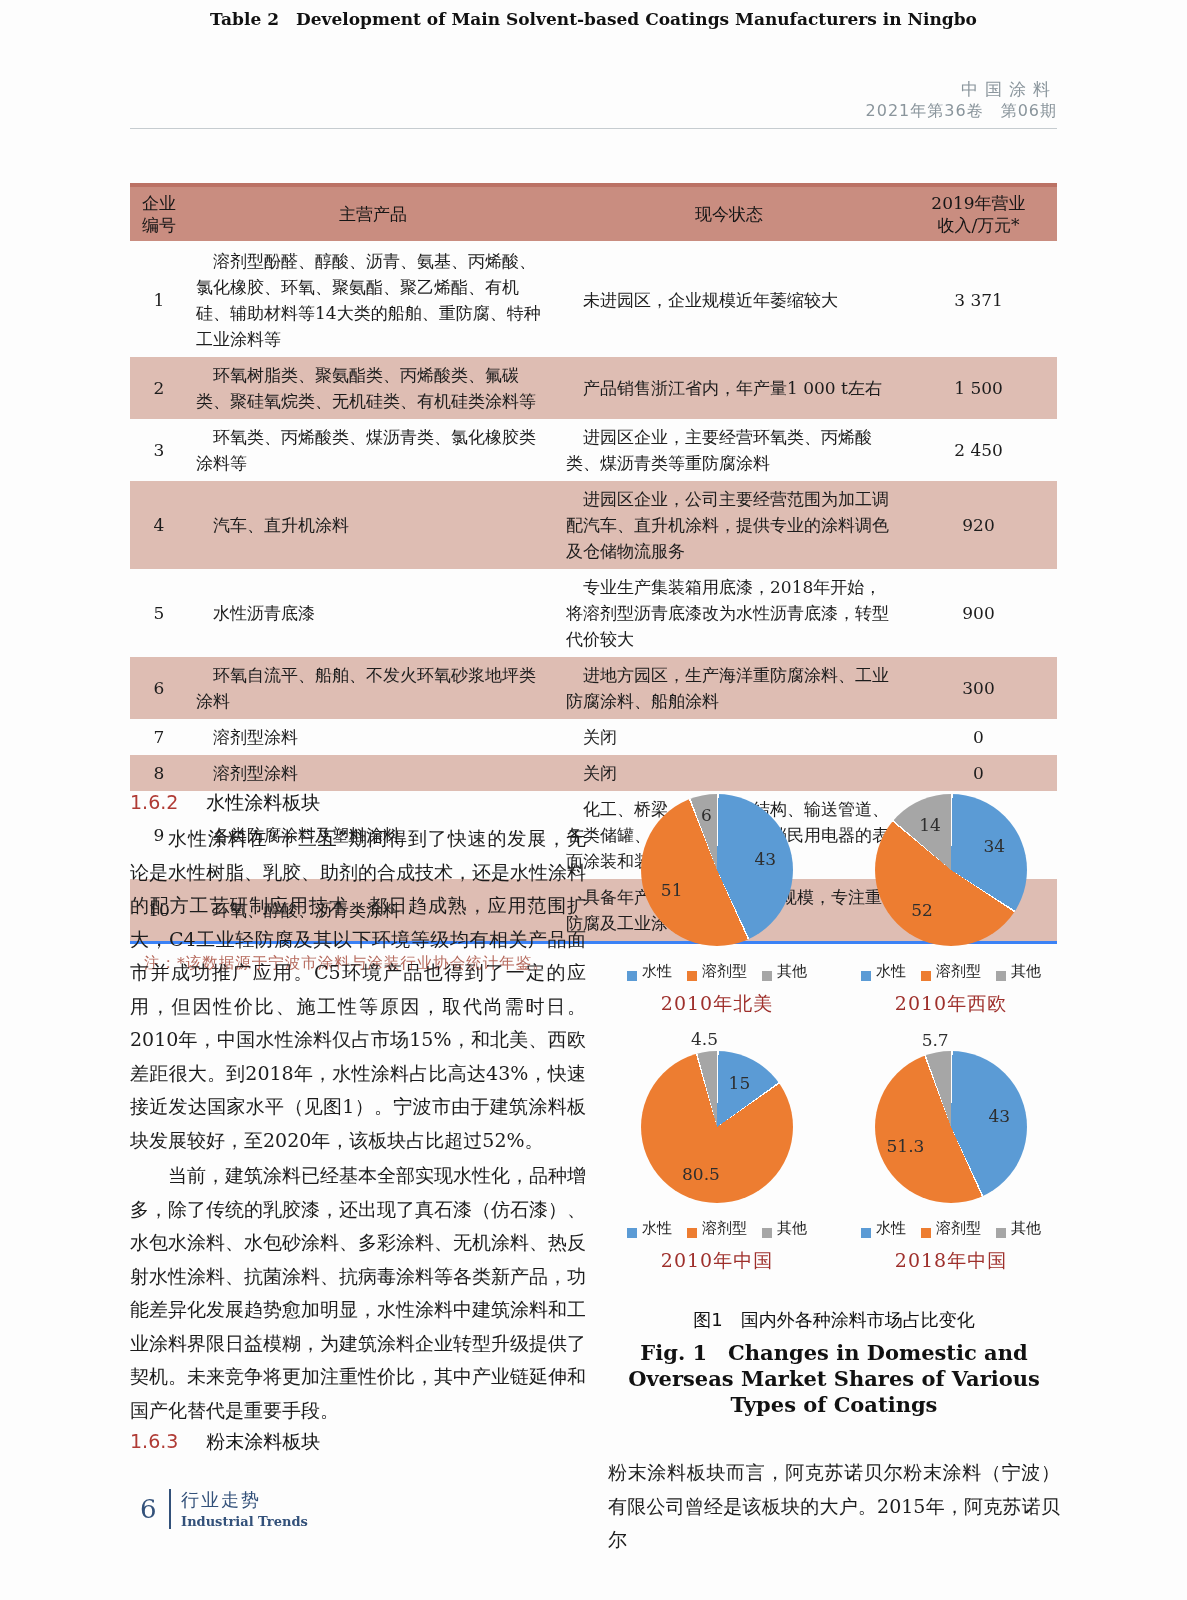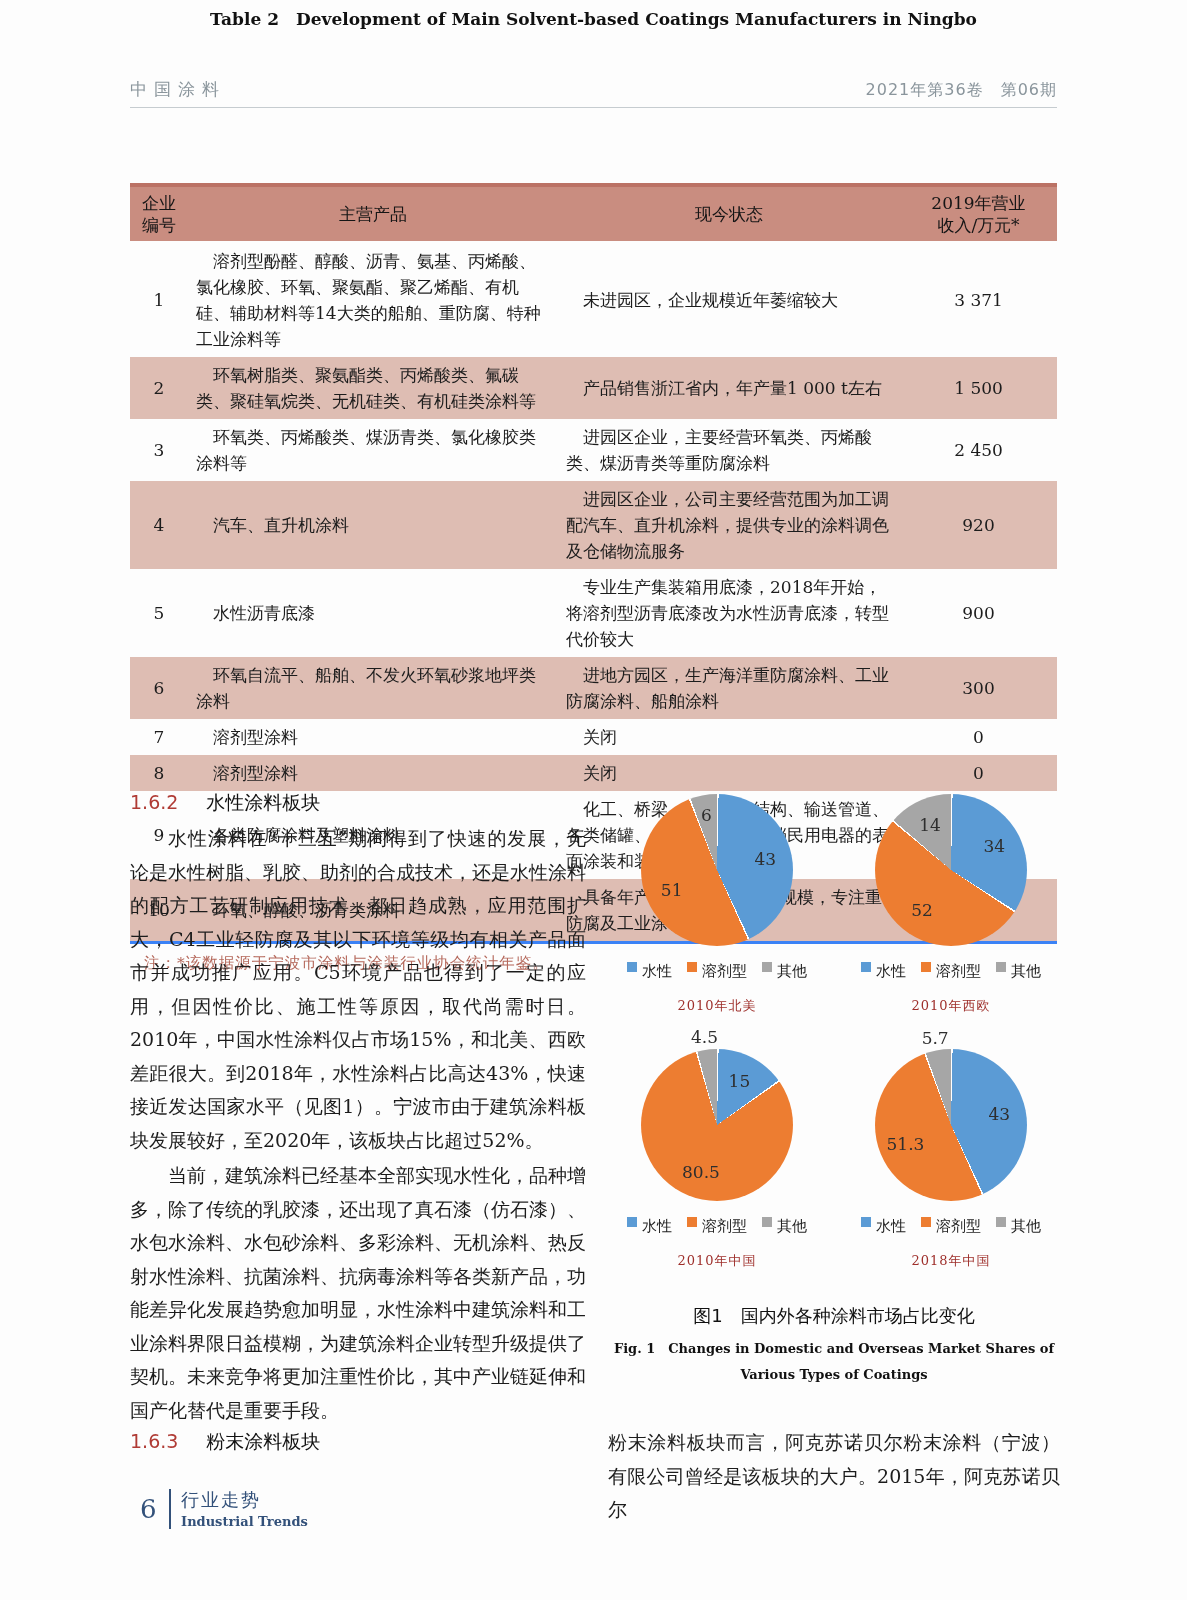--- a/index.html
+++ b/index.html
@@ -12,20 +12,21 @@
     color:#1c1c1c;
     overflow:hidden;
   }
   
   .runhead{
     position:absolute;left:130px;right:130px;top:78px;
     display:flex;justify-content:space-between;align-items:flex-end;
     border-bottom:1px solid #c6ccd0;
     padding-bottom:6px;
     color:#8a959c;
+    flex-direction:column;
   }
   .runhead .jname{font-size:17px;letter-spacing:7px;font-family:"DejaVu Sans","Liberation Sans",sans-serif;}
   .runhead .issue{font-size:16px;font-family:"DejaVu Sans","Liberation Sans",sans-serif;letter-spacing:1px;}
   
   .tbl-title-zh{
     margin-top:128px;text-align:center;
     font-family:"DejaVu Sans","Liberation Sans",sans-serif;
     font-weight:bold;font-size:19px;color:#111;
   }
   .tbl-title-en{
@@ -77,30 +78,30 @@
   .pie-wrap{position:relative;width:152px;height:152px;margin:0 auto;}
   .pie{width:100%;height:100%;border-radius:50%;}
   .plabel{
     position:absolute;transform:translate(-50%,-50%);
     font-size:17px;color:#2e2e2e;white-space:nowrap;
   }
   .legend{
     display:flex;justify-content:center;gap:15px;
     margin-top:16px;font-size:15px;color:#222;
   }
-  .legend .litem{display:flex;align-items:flex-start;gap:5px;}
+  .legend .litem{display:flex;align-items:flex-end;gap:5px;}
   .legend .sw{width:10px;height:10px;display:inline-block;}
-  .pie-title{margin-top:16px;font-size:13px;color:#9e2f2b;letter-spacing:1px;}
+  .pie-title{margin-top:10px;font-size:19px;color:#9e2f2b;letter-spacing:1px;}
   
   .fig-cap-zh{
     margin-top:34px;text-align:center;font-weight:normal;font-size:18px;
     font-family:"DejaVu Sans","Liberation Sans",sans-serif;color:#111;
   }
   .fig-cap-en{
-    margin-top:8px;text-align:center;font-weight:bold;font-size:13px;
+    margin-top:8px;text-align:center;font-weight:bold;font-size:21px;
     line-height:26px;color:#111;
   }
   .colR .cont{margin-top:38px;}
   
   .footer{
     position:absolute;left:140px;top:1488px;
     display:flex;align-items:center;color:#33517a;
   }
   .footer .pageno{font-size:26px;margin-right:12px;}
   .footer .vbar{width:2.5px;height:40px;background:#33517a;margin-right:10px;}

